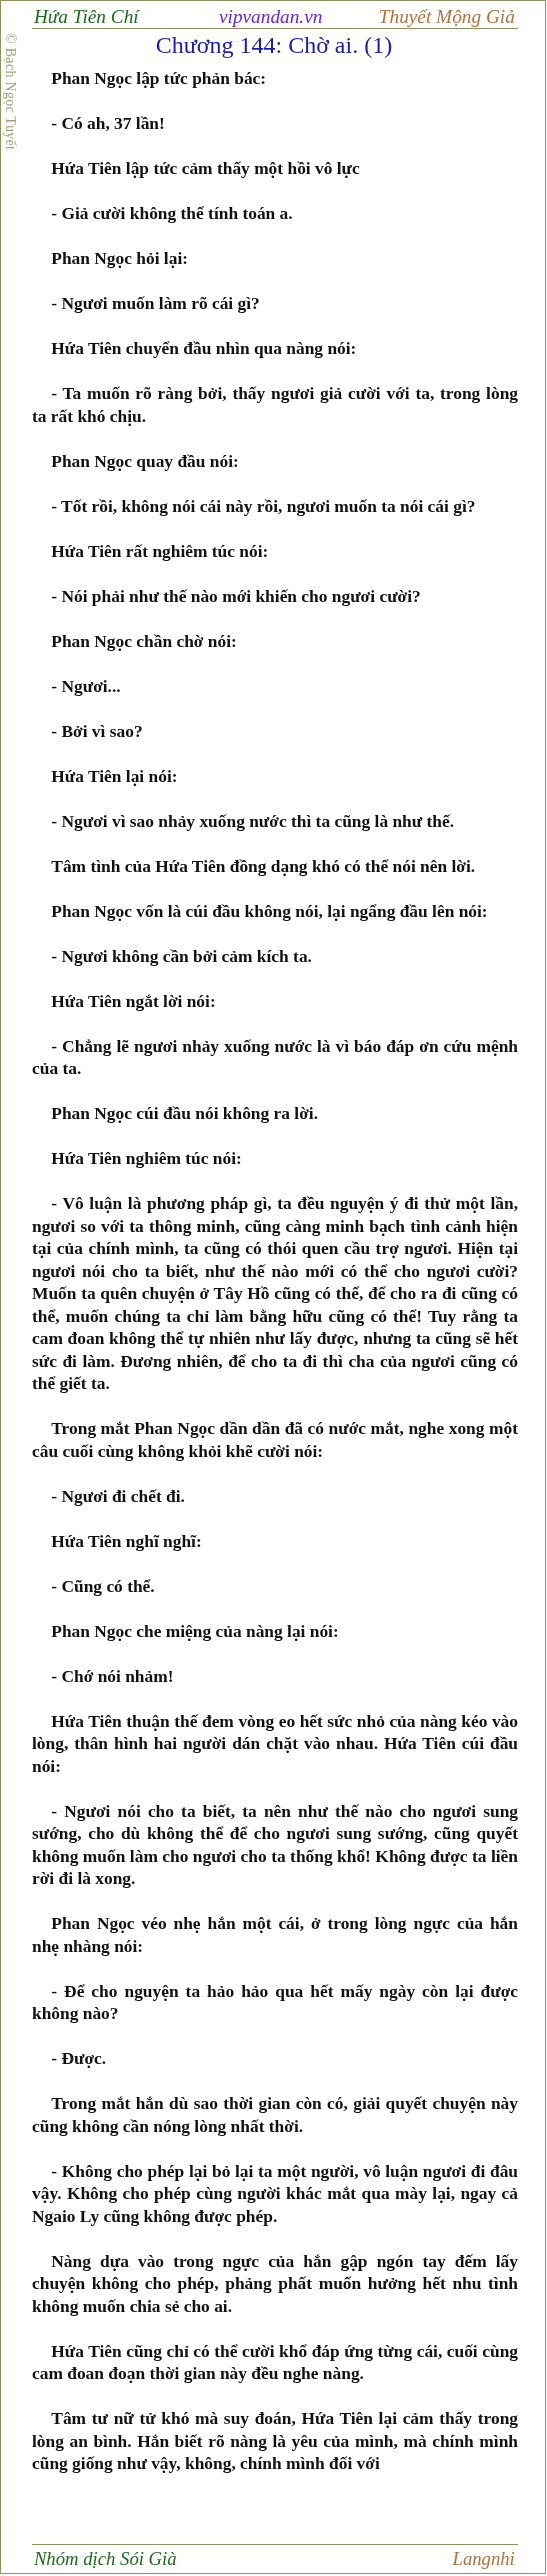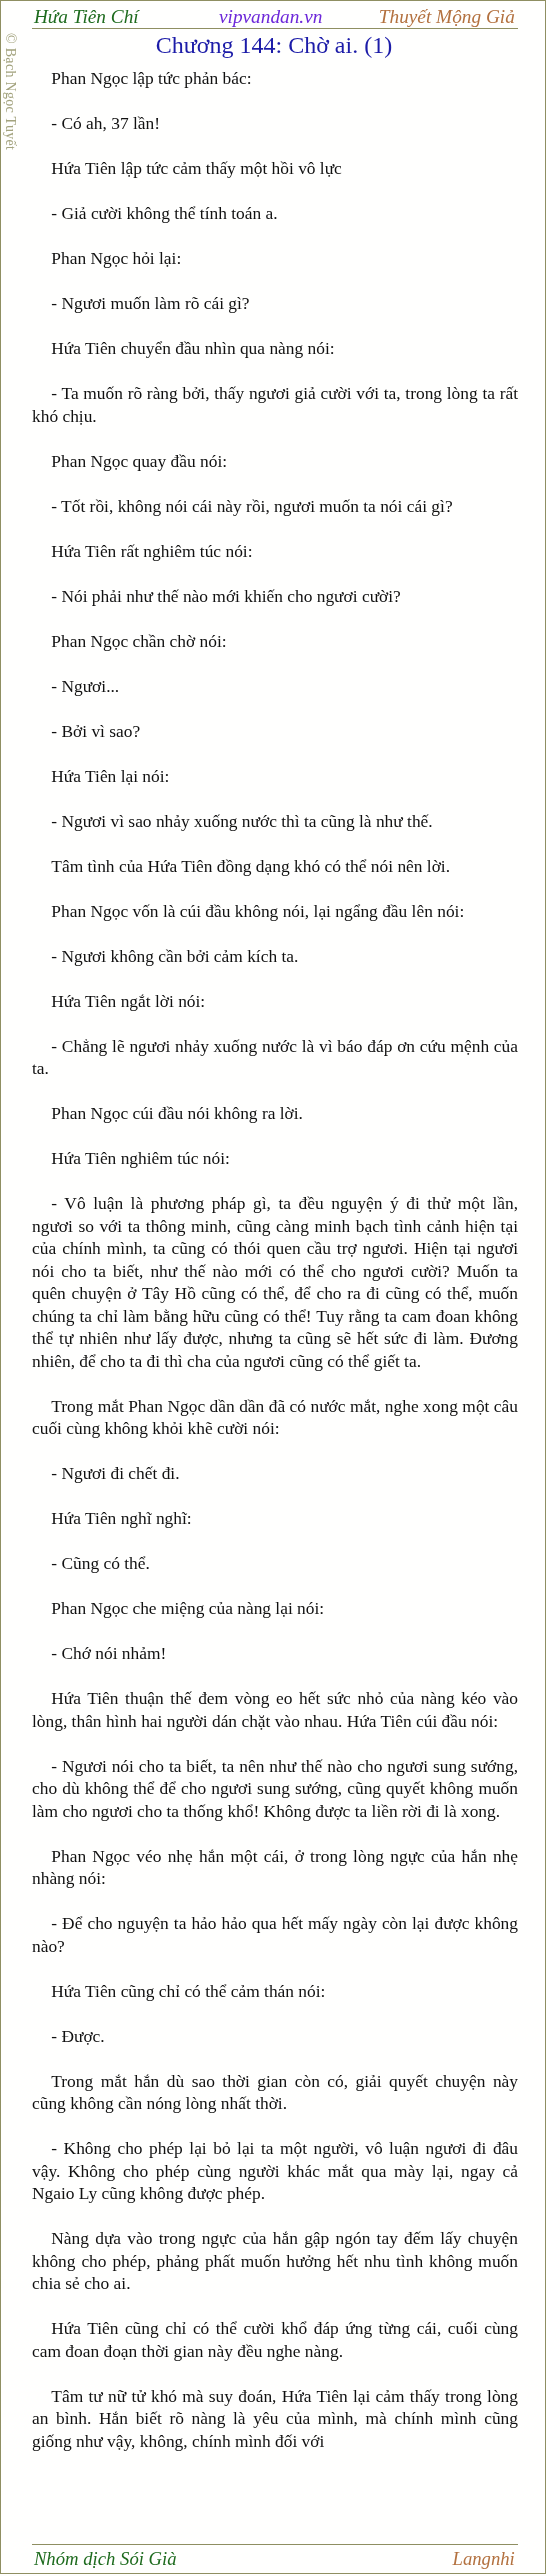--- a/index.html
+++ b/index.html
@@ -25,21 +25,21 @@
   .header .right { position:absolute; right:3.2px; top:0; color:#b3713f; }
   .title {
     position:absolute; left:0; width:548px; top:32px; text-align:center;
     font-family:"Liberation Serif", serif; font-size:24px; color:#1c1ca8;
   }
   .content {
     position:absolute; left:32px; top:67px; width:486px;
     font-family:"Liberation Serif", serif; font-size:17.4px; color:#111;
     line-height:22.5px; text-align:justify;
   }
-  .content p { margin:0 0 22.5px 0; text-indent:19.3px; }
+  .content p { margin:0 0 22.5px 0; text-indent:19.3px;font-weight:bold; }
   .footer {
     position:absolute; left:32px; top:2544px; width:486px; height:27px;
     border-top:1.9px solid #8f8f62;
     font-family:"Liberation Serif", serif; font-style:italic; font-size:18.7px;
   }
   .footer .left { position:absolute; left:1.9px; top:2.6px; color:#1e6b1e; }
   .footer .right { position:absolute; right:3.2px; top:2.6px; color:#b3713f; }
 </style>
 </head>
 <body>
@@ -85,21 +85,20 @@
   <p>Trong mắt Phan Ngọc dần dần đã có nước mắt, nghe xong một câu cuối cùng không khỏi khẽ cười nói:</p>
   <p>- Ngươi đi chết đi.</p>
   <p>Hứa Tiên nghĩ nghĩ:</p>
   <p>- Cũng có thể.</p>
   <p>Phan Ngọc che miệng của nàng lại nói:</p>
   <p>- Chớ nói nhảm!</p>
   <p>Hứa Tiên thuận thế đem vòng eo hết sức nhỏ của nàng kéo vào lòng, thân hình hai người dán chặt vào nhau. Hứa Tiên cúi đầu nói:</p>
   <p>- Ngươi nói cho ta biết, ta nên như thế nào cho ngươi sung sướng, cho dù không thể để cho ngươi sung sướng, cũng quyết không muốn làm cho ngươi cho ta thống khổ! Không được ta liền rời đi là xong.</p>
   <p>Phan Ngọc véo nhẹ hắn một cái, ở trong lòng ngực của hắn nhẹ nhàng nói:</p>
   <p>- Để cho nguyện ta hảo hảo qua hết mấy ngày còn lại được không nào?</p>
-  <p>Hứa Tiên cũng chỉ có thể cảm thán nói:</p>
   <p>- Được.</p>
   <p>Trong mắt hắn dù sao thời gian còn có, giải quyết chuyện này cũng không cần nóng lòng nhất thời.</p>
   <p>- Không cho phép lại bỏ lại ta một người, vô luận ngươi đi đâu vậy. Không cho phép cùng người khác mắt qua mày lại, ngay cả Ngaio Ly cũng không được phép.</p>
   <p>Nàng dựa vào trong ngực của hắn gập ngón tay đếm lấy chuyện không cho phép, phảng phất muốn hưởng hết nhu tình không muốn chia sẻ cho ai.</p>
   <p>Hứa Tiên cũng chỉ có thể cười khổ đáp ứng từng cái, cuối cùng cam đoan đoạn thời gian này đều nghe nàng.</p>
   <p>Tâm tư nữ tử khó mà suy đoán, Hứa Tiên lại cảm thấy trong lòng an bình. Hắn biết rõ nàng là yêu của mình, mà chính mình cũng giống như vậy, không, chính mình đối với</p>
 </div>
 
 <div class="footer">
   <span class="left">Nhóm dịch Sói Già</span>

